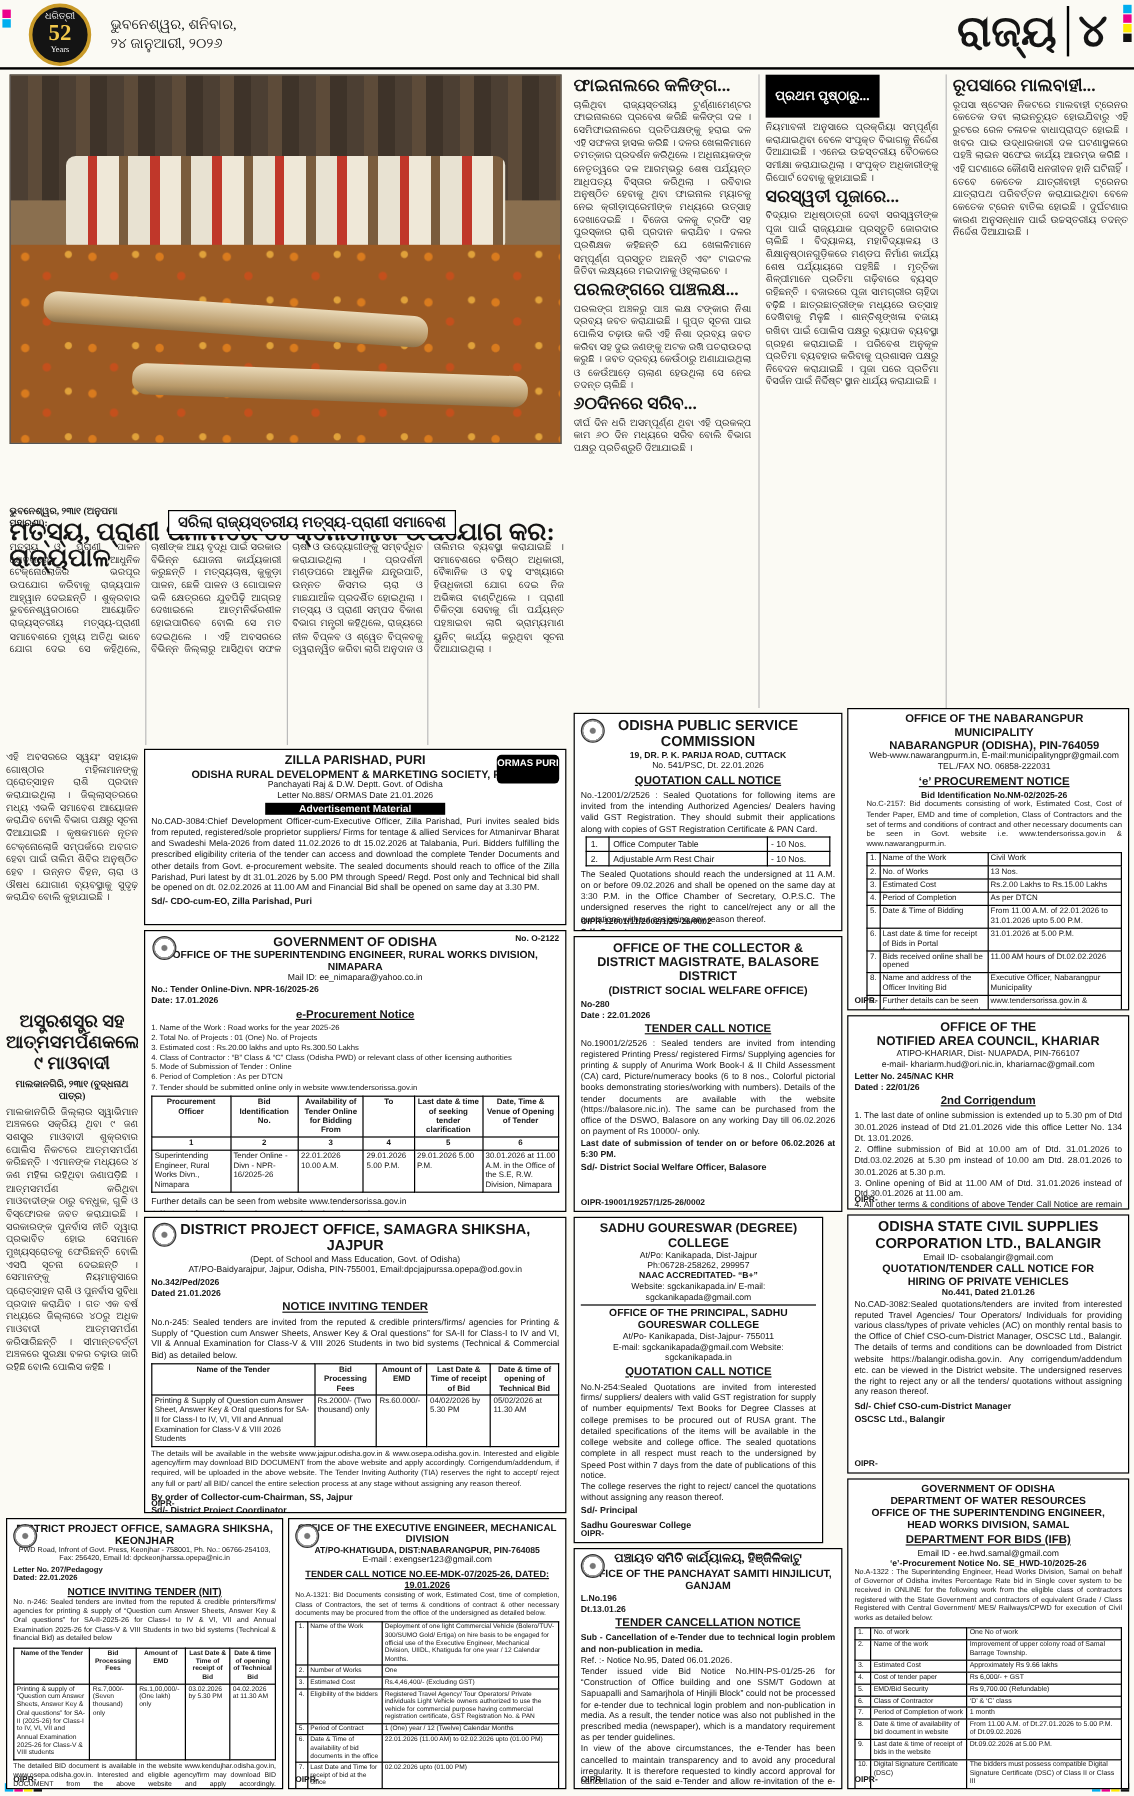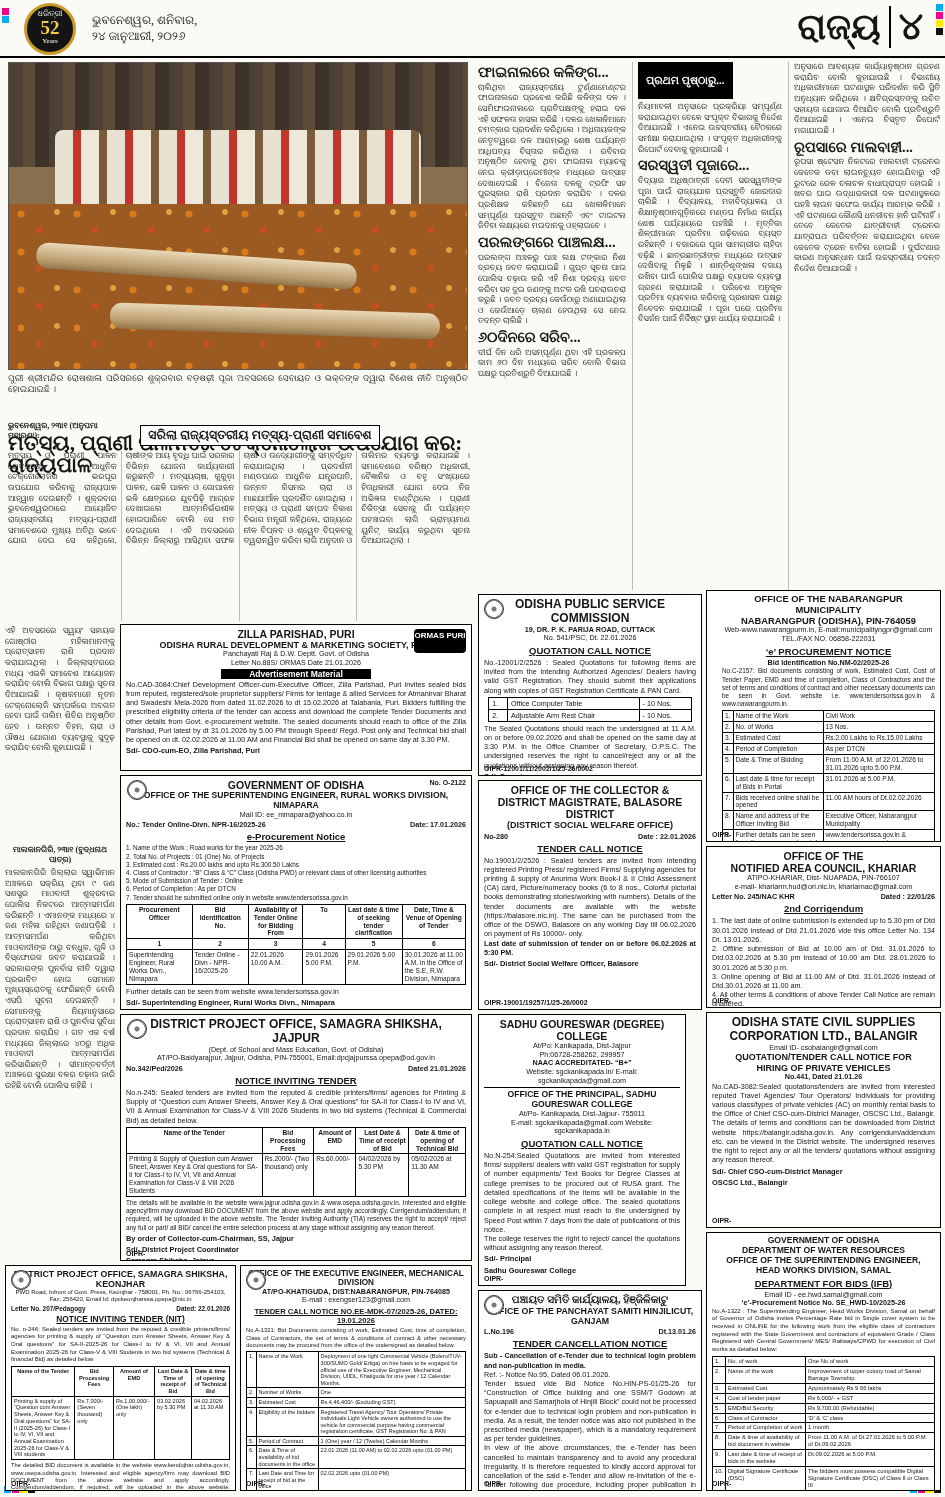--- a/index.html
+++ b/index.html
@@ -71,21 +71,21 @@
   #rtC { left:788px; width:152px; border-left:1px solid #bbb; padding-left:5px; }
   .rt-label { display:inline-block; padding:12px 8px; font-size:11px; margin-bottom:3px; }
 
   
   .notice { border:1.4px solid #000; background:#fff; padding:3px 5px; font-family:"Liberation Sans", sans-serif; overflow:hidden; }
   .n-org { text-align:center; font-weight:bold; font-size:10.5px; line-height:1.15; }
   .n-org.big { font-size:12px; }
   .n-sub { text-align:center; font-size:7.2px; line-height:1.2; }
   .n-title { text-align:center; font-weight:bold; font-size:9.5px; text-decoration:underline; margin:2px 0; }
   .n-body { font-size:7.2px; line-height:1.28; text-align:justify; }
-  .n-refrow { display:flex; justify-content:space-between; font-size:7.2px; font-weight:bold; margin:1px 0; }
+  .n-refrow { display:flex; justify-content:space-between; font-size:7.2px; font-weight:bold; margin:1px 0;flex-direction:column; }
   .n-sign { text-align:left; font-size:7.4px; font-weight:bold; line-height:1.25; margin-top:2px; }
   .n-oipr { position:absolute; left:5px; bottom:3px; font-size:7px; font-weight:bold; }
   .kv { width:100%; border-collapse:collapse; font-size:6.6px; margin:2px 0; }
   .kv td, .kv th { border:0.8px solid #000; padding:1px 2px; vertical-align:top; text-align:left; line-height:1.2; }
   .kv th { font-weight:bold; text-align:center; }
   .emblem { width:20px; height:20px; border-radius:50%; border:1.6px solid #333; position:absolute;
             background:radial-gradient(circle,#777 2px,transparent 3px),radial-gradient(circle,#fff 60%,#999 62%); }
   .ormas-badge { position:absolute; right:5px; top:4px; width:52px; height:24px; background:#000; color:#fff;
             font-size:8px; font-weight:bold; text-align:center; line-height:1.3; border-radius:4px; padding-top:2px; }
 
@@ -150,49 +150,48 @@
     </div>
   </header>
 
   <figure class="abs" id="photo">
     <div class="ph-crowd"></div>
     <div class="ph-group"></div>
     <div class="ph-floor"></div>
     <div class="ph-log1"></div>
     <div class="ph-log2"></div>
   </figure>
-  <div class="abs" id="caption">ପୁରୀ ଶ୍ରୀମନ୍ଦିର ରୋଷଶାଳା ପରିସରରେ ଶୁକ୍ରବାର ବଡ଼ଷଢ଼ୀ ପୂଜା ଅବସରରେ ସେବାୟତ ଓ ଭକ୍ତଙ୍କ ଦ୍ୱାରା ବିଶେଷ ନୀତି ଅନୁଷ୍ଠିତ ହୋଇଯାଇଛି ।</div>
 
   <h1 class="abs" id="lead-headline">ମତ୍ସ୍ୟ, ପ୍ରାଣୀ ପାଳନରେ ଟେକ୍ନୋଲୋଜି ଉପଯୋଗ କର: ରାଜ୍ୟପାଳ</h1>
   <div class="abs byline" id="lead-byline">ଭୁବନେଶ୍ୱର, ୨୩ା୧ (ଅନୁପମା ମହାରଣା):</div>
   <div class="abs" id="lead-subhead">ସରିଲା ରାଜ୍ୟସ୍ତରୀୟ ମତ୍ସ୍ୟ-ପ୍ରାଣୀ ସମାବେଶ</div>
   <div class="abs odia-body" id="lead-body">ମତ୍ସ୍ୟ ଓ ପ୍ରାଣୀ ପାଳନ କ୍ଷେତ୍ରରେ ଆଧୁନିକ ଟେକ୍ନୋଲୋଜିର ଭରପୂର ଉପଯୋଗ କରିବାକୁ ରାଜ୍ୟପାଳ ଆହ୍ୱାନ ଦେଇଛନ୍ତି । ଶୁକ୍ରବାର ଭୁବନେଶ୍ୱରଠାରେ ଆୟୋଜିତ ରାଜ୍ୟସ୍ତରୀୟ ମତ୍ସ୍ୟ-ପ୍ରାଣୀ ସମାବେଶରେ ମୁଖ୍ୟ ଅତିଥି ଭାବେ ଯୋଗ ଦେଇ ସେ କହିଥିଲେ, ଚାଷୀଙ୍କ ଆୟ ବୃଦ୍ଧି ପାଇଁ ସରକାର ବିଭିନ୍ନ ଯୋଜନା କାର୍ଯ୍ୟକାରୀ କରୁଛନ୍ତି । ମତ୍ସ୍ୟଚାଷ, କୁକୁଡ଼ା ପାଳନ, ଛେଳି ପାଳନ ଓ ଗୋପାଳନ ଭଳି କ୍ଷେତ୍ରରେ ଯୁବପିଢ଼ି ଆଗ୍ରହ ଦେଖାଇଲେ ଆତ୍ମନିର୍ଭରଶୀଳ ହୋଇପାରିବେ ବୋଲି ସେ ମତ ଦେଇଥିଲେ । ଏହି ଅବସରରେ ବିଭିନ୍ନ ଜିଲ୍ଲାରୁ ଆସିଥିବା ସଫଳ ଚାଷୀ ଓ ଉଦ୍ୟୋଗୀଙ୍କୁ ସମ୍ବର୍ଦ୍ଧିତ କରାଯାଇଥିଲା । ପ୍ରଦର୍ଶନୀ ମଣ୍ଡପରେ ଆଧୁନିକ ଯନ୍ତ୍ରପାତି, ଉନ୍ନତ କିସମର ଚାରା ଓ ମାଛଯାଆଁଳ ପ୍ରଦର୍ଶିତ ହୋଇଥିଲା । ମତ୍ସ୍ୟ ଓ ପ୍ରାଣୀ ସମ୍ପଦ ବିକାଶ ବିଭାଗ ମନ୍ତ୍ରୀ କହିଥିଲେ, ରାଜ୍ୟରେ ନୀଳ ବିପ୍ଳବ ଓ ଶ୍ୱେତ ବିପ୍ଳବକୁ ତ୍ୱରାନ୍ୱିତ କରିବା ଲାଗି ଅନୁଦାନ ଓ ତାଲିମର ବ୍ୟବସ୍ଥା କରାଯାଇଛି । ସମାବେଶରେ ବରିଷ୍ଠ ଅଧିକାରୀ, ବୈଜ୍ଞାନିକ ଓ ବହୁ ସଂଖ୍ୟାରେ ହିତାଧିକାରୀ ଯୋଗ ଦେଇ ନିଜ ଅଭିଜ୍ଞତା ବାଣ୍ଟିଥିଲେ । ପ୍ରାଣୀ ଚିକିତ୍ସା ସେବାକୁ ଗାଁ ପର୍ଯ୍ୟନ୍ତ ପହଞ୍ଚାଇବା ଲାଗି ଭ୍ରାମ୍ୟମାଣ ୟୁନିଟ୍ କାର୍ଯ୍ୟ କରୁଥିବା ସୂଚନା ଦିଆଯାଇଥିଲା ।</div>
   <div class="abs odia-body" id="lead-cont">ଏହି ଅବସରରେ ସ୍ୱୟଂ ସହାୟକ ଗୋଷ୍ଠୀର ମହିଳାମାନଙ୍କୁ ପ୍ରୋତ୍ସାହନ ରାଶି ପ୍ରଦାନ କରାଯାଇଥିଲା । ଜିଲ୍ଲାସ୍ତରରେ ମଧ୍ୟ ଏଭଳି ସମାବେଶ ଆୟୋଜନ କରାଯିବ ବୋଲି ବିଭାଗ ପକ୍ଷରୁ ସୂଚନା ଦିଆଯାଇଛି । କୃଷକମାନେ ନୂତନ ଟେକ୍ନୋଲୋଜି ସମ୍ପର୍କରେ ଅବଗତ ହେବା ପାଇଁ ତାଲିମ ଶିବିର ଅନୁଷ୍ଠିତ ହେବ । ଉନ୍ନତ ବିହନ, ଚାରା ଓ ଔଷଧ ଯୋଗାଣ ବ୍ୟବସ୍ଥାକୁ ସୁଦୃଢ଼ କରାଯିବ ବୋଲି କୁହାଯାଇଛି ।</div>
 
   <section class="abs" id="maoist">
+    <h2 class="odia-head">ଅସ୍ତ୍ରଶସ୍ତ୍ର ସହ ଆତ୍ମସମର୍ପଣକଲେ ୯ ମାଓବାଦୀ</h2>
     <span class="byline">ମାଲକାନଗିରି, ୨୩ା୧ (ବୁଦ୍ଧନାଥ ପାତ୍ର)</span>
     <div class="odia-body">ମାଲକାନଗିରି ଜିଲ୍ଲାର ସ୍ୱାଭିମାନ ଅଞ୍ଚଳରେ ସକ୍ରିୟ ଥିବା ୯ ଜଣ ସଶସ୍ତ୍ର ମାଓବାଦୀ ଶୁକ୍ରବାର ପୋଲିସ ନିକଟରେ ଆତ୍ମସମର୍ପଣ କରିଛନ୍ତି । ଏମାନଙ୍କ ମଧ୍ୟରେ ୪ ଜଣ ମହିଳା ରହିଥିବା ଜଣାପଡ଼ିଛି । ଆତ୍ମସମର୍ପଣ କରିଥିବା ମାଓବାଦୀଙ୍କ ଠାରୁ ବନ୍ଧୁକ, ଗୁଳି ଓ ବିସ୍ଫୋରକ ଜବତ କରାଯାଇଛି । ସରକାରଙ୍କ ପୁନର୍ବାସ ନୀତି ଦ୍ୱାରା ପ୍ରଭାବିତ ହୋଇ ସେମାନେ ମୁଖ୍ୟସ୍ରୋତକୁ ଫେରିଛନ୍ତି ବୋଲି ଏସପି ସୂଚନା ଦେଇଛନ୍ତି । ସେମାନଙ୍କୁ ନିୟମାନୁସାରେ ପ୍ରୋତ୍ସାହନ ରାଶି ଓ ପୁନର୍ବାସ ସୁବିଧା ପ୍ରଦାନ କରାଯିବ । ଗତ ଏକ ବର୍ଷ ମଧ୍ୟରେ ଜିଲ୍ଲାରେ ୪୦ରୁ ଅଧିକ ମାଓବାଦୀ ଆତ୍ମସମର୍ପଣ କରିସାରିଛନ୍ତି । ସୀମାନ୍ତବର୍ତ୍ତୀ ଅଞ୍ଚଳରେ ସୁରକ୍ଷା ବଳର ଚଢ଼ାଉ ଜାରି ରହିଛି ବୋଲି ପୋଲିସ କହିଛି ।</div>
   </section>
 
   <div class="abs rtcol" id="rtA">
     <h2 class="odia-head">ଫାଇନାଲରେ କଳିଙ୍ଗ...</h2>
     <div class="odia-body">ଚାଲିଥିବା ରାଜ୍ୟସ୍ତରୀୟ ଟୁର୍ଣ୍ଣାମେଣ୍ଟର ଫାଇନାଲରେ ପ୍ରବେଶ କରିଛି କଳିଙ୍ଗ ଦଳ । ସେମିଫାଇନାଲରେ ପ୍ରତିପକ୍ଷଙ୍କୁ ହରାଇ ଦଳ ଏହି ସଫଳତା ହାସଲ କରିଛି । ଦଳର ଖେଳାଳିମାନେ ଚମତ୍କାର ପ୍ରଦର୍ଶନ କରିଥିଲେ । ଅଧିନାୟକଙ୍କ ନେତୃତ୍ୱରେ ଦଳ ଆରମ୍ଭରୁ ଶେଷ ପର୍ଯ୍ୟନ୍ତ ଆଧିପତ୍ୟ ବିସ୍ତାର କରିଥିଲା । ରବିବାର ଅନୁଷ୍ଠିତ ହେବାକୁ ଥିବା ଫାଇନାଲ ମ୍ୟାଚକୁ ନେଇ କ୍ରୀଡ଼ାପ୍ରେମୀଙ୍କ ମଧ୍ୟରେ ଉତ୍ସାହ ଦେଖାଦେଇଛି । ବିଜେତା ଦଳକୁ ଟ୍ରଫି ସହ ପୁରସ୍କାର ରାଶି ପ୍ରଦାନ କରାଯିବ । ଦଳର ପ୍ରଶିକ୍ଷକ କହିଛନ୍ତି ଯେ ଖେଳାଳିମାନେ ସମ୍ପୂର୍ଣ୍ଣ ପ୍ରସ୍ତୁତ ଅଛନ୍ତି ଏବଂ ଟାଇଟଲ ଜିତିବା ଲକ୍ଷ୍ୟରେ ମଇଦାନକୁ ଓହ୍ଲାଇବେ ।</div>
     <h2 class="odia-head">ପରଲଙ୍ଗରେ ପାଞ୍ଚଲକ୍ଷ...</h2>
     <div class="odia-body">ପରଲଙ୍ଗ ଅଞ୍ଚଳରୁ ପାଞ୍ଚ ଲକ୍ଷ ଟଙ୍କାର ନିଶା ଦ୍ରବ୍ୟ ଜବତ କରାଯାଇଛି । ଗୁପ୍ତ ସୂଚନା ପାଇ ପୋଲିସ ଚଢ଼ାଉ କରି ଏହି ନିଶା ଦ୍ରବ୍ୟ ଜବତ କରିବା ସହ ଦୁଇ ଜଣଙ୍କୁ ଅଟକ ରଖି ପଚରାଉଚରା କରୁଛି । ଜବତ ଦ୍ରବ୍ୟ କେଉଁଠାରୁ ଅଣାଯାଇଥିଲା ଓ କେଉଁଆଡ଼େ ଚାଲାଣ ହେଉଥିଲା ସେ ନେଇ ତଦନ୍ତ ଚାଲିଛି ।</div>
     <h2 class="odia-head">୬୦ଦିନରେ ସରିବ...</h2>
     <div class="odia-body">ଦୀର୍ଘ ଦିନ ଧରି ଅସମ୍ପୂର୍ଣ୍ଣ ଥିବା ଏହି ପ୍ରକଳ୍ପ କାମ ୬୦ ଦିନ ମଧ୍ୟରେ ସରିବ ବୋଲି ବିଭାଗ ପକ୍ଷରୁ ପ୍ରତିଶ୍ରୁତି ଦିଆଯାଇଛି ।</div>
   </div>
   <div class="abs rtcol" id="rtB">
     <div class="blackbox rt-label">ପ୍ରଥମ ପୃଷ୍ଠାରୁ...</div>
     <div class="odia-body">ନିୟମାବଳୀ ଅନୁସାରେ ପ୍ରକ୍ରିୟା ସମ୍ପୂର୍ଣ୍ଣ କରାଯାଇଥିବା ବେଳେ ସଂପୃକ୍ତ ବିଭାଗକୁ ନିର୍ଦ୍ଦେଶ ଦିଆଯାଇଛି । ଏନେଇ ଉଚ୍ଚସ୍ତରୀୟ ବୈଠକରେ ସମୀକ୍ଷା କରାଯାଇଥିଲା । ସଂପୃକ୍ତ ଅଧିକାରୀଙ୍କୁ ରିପୋର୍ଟ ଦେବାକୁ କୁହାଯାଇଛି ।</div>
     <h2 class="odia-head">ସରସ୍ୱତୀ ପୂଜାରେ...</h2>
     <div class="odia-body">ବିଦ୍ୟାର ଅଧିଷ୍ଠାତ୍ରୀ ଦେବୀ ସରସ୍ୱତୀଙ୍କ ପୂଜା ପାଇଁ ରାଜ୍ୟଯାକ ପ୍ରସ୍ତୁତି ଜୋରଦାର ଚାଲିଛି । ବିଦ୍ୟାଳୟ, ମହାବିଦ୍ୟାଳୟ ଓ ଶିକ୍ଷାନୁଷ୍ଠାନଗୁଡ଼ିକରେ ମଣ୍ଡପ ନିର୍ମାଣ କାର୍ଯ୍ୟ ଶେଷ ପର୍ଯ୍ୟାୟରେ ପହଞ୍ଚିଛି । ମୃତ୍ତିକା ଶିଳ୍ପୀମାନେ ପ୍ରତିମା ଗଢ଼ିବାରେ ବ୍ୟସ୍ତ ରହିଛନ୍ତି । ବଜାରରେ ପୂଜା ସାମଗ୍ରୀର ଚାହିଦା ବଢ଼ିଛି । ଛାତ୍ରଛାତ୍ରୀଙ୍କ ମଧ୍ୟରେ ଉତ୍ସାହ ଦେଖିବାକୁ ମିଳୁଛି । ଶାନ୍ତିଶୃଙ୍ଖଳା ବଜାୟ ରଖିବା ପାଇଁ ପୋଲିସ ପକ୍ଷରୁ ବ୍ୟାପକ ବ୍ୟବସ୍ଥା ଗ୍ରହଣ କରାଯାଇଛି । ପରିବେଶ ଅନୁକୂଳ ପ୍ରତିମା ବ୍ୟବହାର କରିବାକୁ ପ୍ରଶାସନ ପକ୍ଷରୁ ନିବେଦନ କରାଯାଇଛି । ପୂଜା ପରେ ପ୍ରତିମା ବିସର୍ଜନ ପାଇଁ ନିର୍ଦ୍ଦିଷ୍ଟ ସ୍ଥାନ ଧାର୍ଯ୍ୟ କରାଯାଇଛି ।</div>
   </div>
   <div class="abs rtcol" id="rtC">
-    <div class="odia-body">ଅନୁସାରେ ଆବଶ୍ୟକ କାର୍ଯ୍ୟାନୁଷ୍ଠାନ ଗ୍ରହଣ କରାଯିବ ବୋଲି କୁହାଯାଇଛି । ବିଭାଗୀୟ ଅଧିକାରୀମାନେ ଘଟଣାସ୍ଥଳ ପରିଦର୍ଶନ କରି ସ୍ଥିତି ଅନୁଧ୍ୟାନ କରିଥିଲେ । କ୍ଷତିଗ୍ରସ୍ତଙ୍କୁ ଉଚିତ ସହାୟତା ଯୋଗାଇ ଦିଆଯିବ ବୋଲି ପ୍ରତିଶ୍ରୁତି ଦିଆଯାଇଛି । ଏନେଇ ବିସ୍ତୃତ ରିପୋର୍ଟ ମଗାଯାଇଛି ।</div>
     <h2 class="odia-head">ରୂପସାରେ ମାଲବାହୀ...</h2>
     <div class="odia-body">ରୂପସା ଷ୍ଟେସନ ନିକଟରେ ମାଲବାହୀ ଟ୍ରେନର କେତେକ ଡବା ଲାଇନଚ୍ୟୁତ ହୋଇଯିବାରୁ ଏହି ରୁଟରେ ରେଳ ଚଳାଚଳ ବାଧାପ୍ରାପ୍ତ ହୋଇଛି । ଖବର ପାଇ ଉଦ୍ଧାରକାରୀ ଦଳ ଘଟଣାସ୍ଥଳରେ ପହଞ୍ଚି ଲାଇନ ସଫେଇ କାର୍ଯ୍ୟ ଆରମ୍ଭ କରିଛି । ଏହି ଘଟଣାରେ କୌଣସି ଧନଜୀବନ ହାନି ଘଟିନାହିଁ । ତେବେ କେତେକ ଯାତ୍ରୀବାହୀ ଟ୍ରେନର ଯାତ୍ରାପଥ ପରିବର୍ତ୍ତନ କରାଯାଇଥିବା ବେଳେ କେତେକ ଟ୍ରେନ ବାତିଲ ହୋଇଛି । ଦୁର୍ଘଟଣାର କାରଣ ଅନୁସନ୍ଧାନ ପାଇଁ ଉଚ୍ଚସ୍ତରୀୟ ତଦନ୍ତ ନିର୍ଦ୍ଦେଶ ଦିଆଯାଇଛି ।</div>
   </div>
 
   <section class="abs notice" id="zilla">
     <div class="ormas-badge">ORMAS PURI</div>
     <div class="n-org">ZILLA PARISHAD, PURI</div>
     <div class="n-org" style="font-size:9px">ODISHA RURAL DEVELOPMENT &amp; MARKETING SOCIETY, PURI</div>
     <div class="n-sub">Panchayati Raj &amp; D.W. Deptt. Govt. of Odisha</div>
     <div class="n-sub">Letter No.88S/ ORMAS Date 21.01.2026</div>

